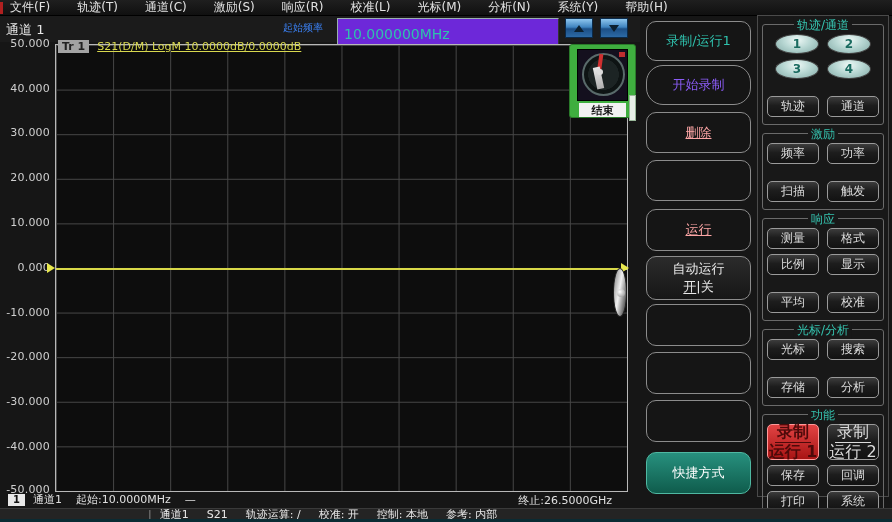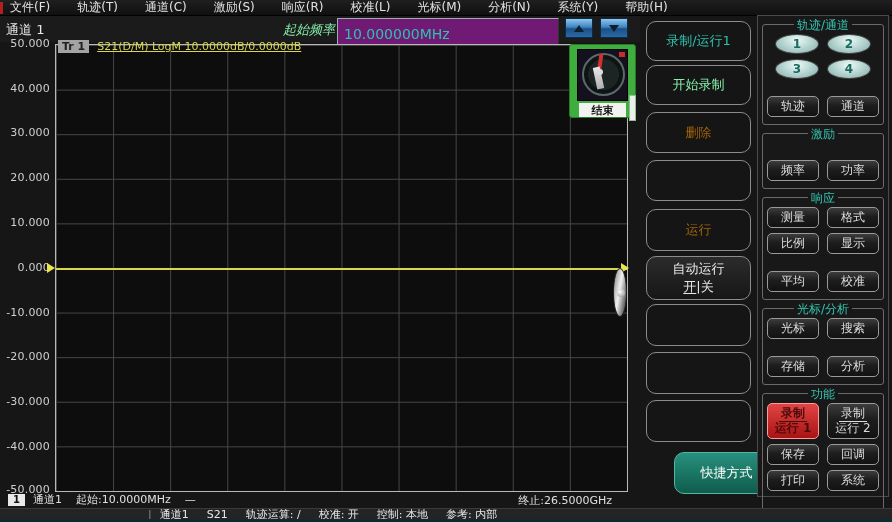--- a/index.html
+++ b/index.html
@@ -17,24 +17,24 @@
     background:linear-gradient(#1f1f1f,#101010);
     display:flex; align-items:center; gap:27px; padding-left:10px;
     border-bottom:1px solid #000;
   }
   .menubar .edge { position:absolute; left:0; top:2px; width:3px; height:12px; background:#b02020; }
   .menu-item { color:#e2e2e2; font-size:12px; white-space:nowrap; cursor:default; }
 
   
   .freqrow { position:absolute; left:0; top:16px; width:640px; height:26px; background:#1b1b1b; }
   .chan-label { position:absolute; left:6px; top:5px; color:#e8e8e8; font-size:13px; }
-  .freq-label { position:absolute; left:283px; top:5px; color:#86efac; font-size:13px;font-style:italic; }
+  .freq-label { position:absolute; left:283px; top:5px; color:#3b82f6; font-size:10px; }
   .freq-input {
     position:absolute; left:337px; top:2px; width:222px; height:32px;
-    background:#701a75; border:1px solid #9ab0b0; border-right-color:#333; border-bottom-color:#333;
+    background:#6d28d9; border:1px solid #9ab0b0; border-right-color:#333; border-bottom-color:#333;
     color:#2fc1ad; font-size:14px; font-family:"DejaVu Sans",sans-serif;
     padding-left:6px; display:flex; align-items:center;
   }
   .spin-btn {
     position:absolute; top:2px; width:28px; height:20px;
     background:linear-gradient(#8ec6ee 0%,#3f84c0 45%,#1c4f86 55%,#2c6aa6 100%);
     border:1px solid #0a2a4a; display:flex; align-items:center; justify-content:center;
   }
   .spin-up { left:565px; } .spin-dn { left:600px; }
   .arr { width:0; height:0; border-left:5px solid transparent; border-right:5px solid transparent; }
@@ -88,45 +88,45 @@
     display:flex; align-items:center; justify-content:center; }
   .side-sliver { position:absolute; right:-1px; top:50px; width:7px; height:26px; background:#e8efe8;
     border:1px solid #9ab89a; }
 
   
   .softkey { position:absolute; left:646px; width:105px; background:#151515;
     border:1px solid #8c8c8c; border-radius:10px; color:#c4c4c4; font-size:13px;
     display:flex; flex-direction:column; align-items:center; justify-content:center;
     cursor:pointer; }
   .sk-teal { color:#2fc1ad; }
-  .sk-white { color:#86efac; }
-  .sk-dim { color:#a16207; }
+  .sk-white { color:#8b5cf6;border-radius:17px; }
+  .sk-dim { color:#fca5a5;text-decoration:underline; }
   .sk-auto { background:linear-gradient(#2b2b2b,#161616); color:#e8e8e8; }
   .sk-auto .l2 u { text-underline-offset:2px; }
-  .sk-shortcut { background:linear-gradient(#27907e,#0f5c4c); border-color:#4fb8a2; color:#fff;margin-left:28px; }
+  .sk-shortcut { background:linear-gradient(#27907e,#0f5c4c); border-color:#4fb8a2; color:#fff; }
 
   
   .panel { position:absolute; left:757px; top:15px; width:132px; height:482px;
     background:#181818; border:1px solid #4a4a4a; padding:4px 3px 0 3px; }
   .section { position:relative; border:1px solid #6a6a6a; border-radius:3px;
     margin:8px 1px 0 1px; padding:9px 4px 4px 4px; }
   .section:first-child { margin-top:4px; }
   .sec-title { position:absolute; top:-8px; left:50%; transform:translateX(-50%);
     background:#181818; padding:0 3px; color:#35c4b0; font-size:12px; white-space:nowrap; }
   .prow { display:flex; gap:8px; justify-content:center; margin-bottom:5px; }
   .prow:last-child { margin-bottom:3px;margin-top:17px; }
   .pbtn { flex:1; height:21px; max-width:58px;
     background:linear-gradient(#3c3c3c,#1d1d1d 45%,#121212);
     border:1px solid #9a9a9a; border-radius:5px; color:#dcdcdc; font-size:12px;
     display:flex; align-items:center; justify-content:center; cursor:pointer; white-space:nowrap; }
   .oval { width:44px; height:20px; border-radius:50%;
     background:radial-gradient(ellipse at 50% 28%,#eef8f6 0%,#b9d8d4 45%,#84aca8 100%);
     border:1px solid #444; color:#1a6b60; font-size:12px; font-weight:bold;
     display:flex; align-items:center; justify-content:center; cursor:pointer; }
-  .pbtn.two-line { height:36px; flex-direction:column; line-height:1.15; font-size:12px; }
+  .pbtn.two-line { height:36px; flex-direction:column; line-height:1.15; font-size:16px; }
   .pbtn.two-line .tl1 { border-bottom:1px solid currentColor; padding:0 2px; }
   .pbtn-red { background:linear-gradient(#e24444,#a81414); border-color:#ff9a9a; color:#4d0a0a; font-weight:bold; }
   .pbtn-green { background:linear-gradient(#3ec53e,#1d9c2d); border-color:#8ae48a; color:#eaffea; font-weight:bold; }
 
   
   .markerrow { position:absolute; left:0; top:492px; width:640px; height:15px;
     display:flex; align-items:center; font-size:11px; color:#e0e0e0; }
   .mk-badge { background:#e8e8e8; color:#111; font-weight:bold; font-size:10px;
     padding:0 5px; margin:0 8px 0 8px; height:12px; display:flex; align-items:center; }
   .mk-item { margin-right:14px; white-space:nowrap; }
@@ -237,20 +237,24 @@
         <div class="pbtn">通道</div>
       </div>
     </div>
 
     <div class="section">
       <span class="sec-title">激励</span>
       <div class="prow">
         <div class="pbtn">频率</div>
         <div class="pbtn">功率</div>
       </div>
+      <div class="prow">
+        <div class="pbtn">扫描</div>
+        <div class="pbtn">触发</div>
+      </div>
     </div>
 
     <div class="section">
       <span class="sec-title">响应</span>
       <div class="prow">
         <div class="pbtn">测量</div>
         <div class="pbtn">格式</div>
       </div>
       <div class="prow">
         <div class="pbtn">比例</div>

